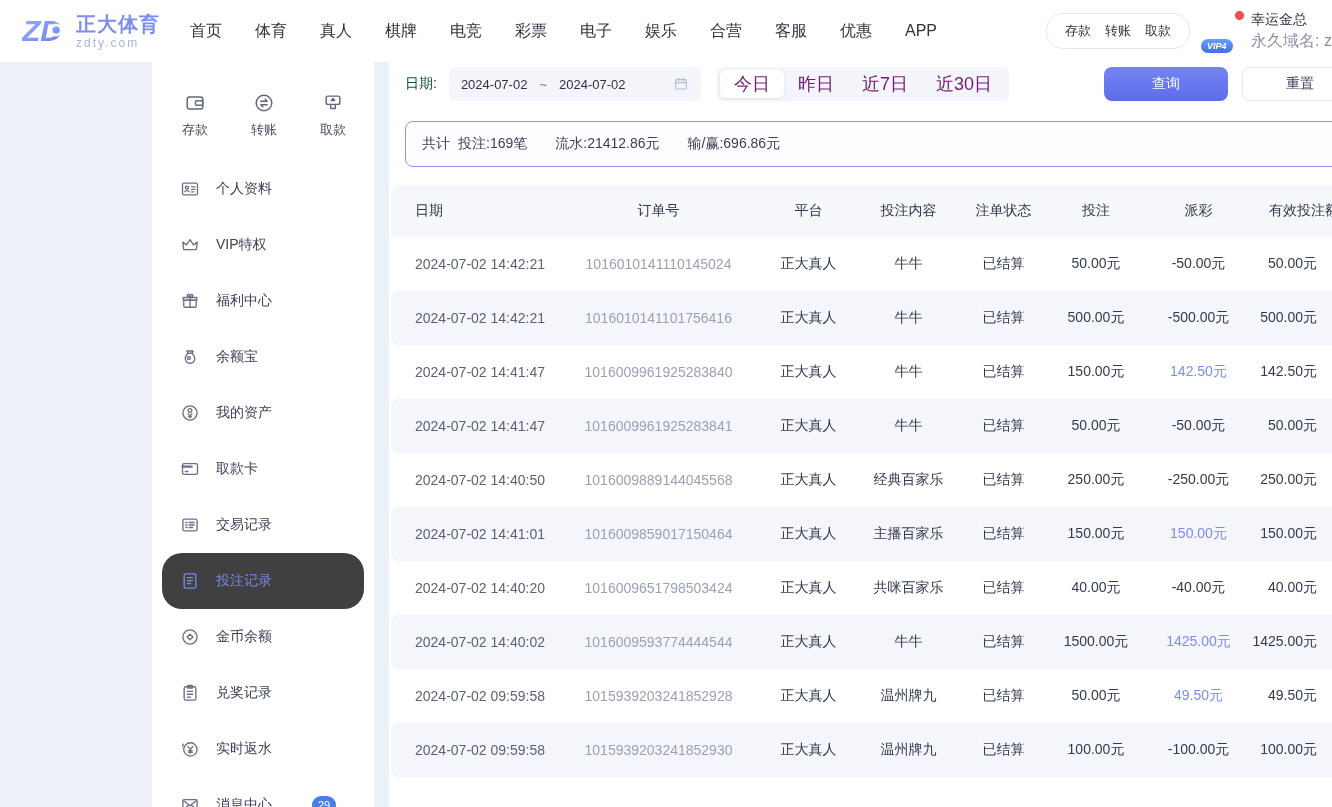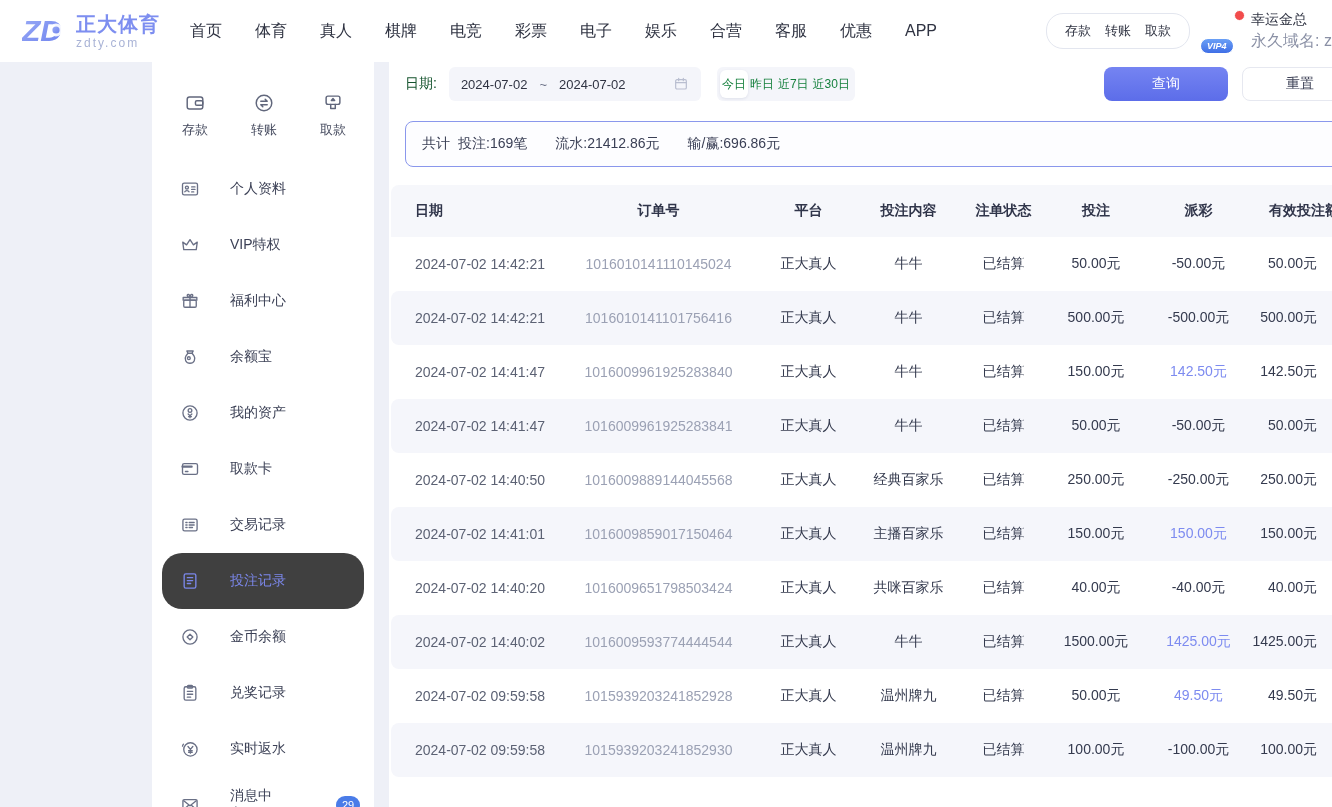--- a/index.html
+++ b/index.html
@@ -31,53 +31,53 @@
   .content{display:flex;height:745px;padding-left:152px;box-sizing:border-box;}
   .sidebar{width:222px;background:#fff;flex:0 0 auto;overflow:hidden;}
   .main{flex:1;background:#fff;margin-left:15px;overflow:hidden;padding-left:16px;box-sizing:border-box;position:relative;}
 
   
   .quick-actions{display:flex;justify-content:space-between;padding:30px 28px 0 30px;}
   .qa{display:flex;flex-direction:column;align-items:center;gap:7px;cursor:pointer;}
   .qa .ico{color:#61677c;}
   .qa .lbl{font-size:13px;color:#454a5e;}
   .menu{margin-top:22px;}
-  .menu-item{height:56px;display:flex;align-items:center;padding:0 14px 0 28px;gap:30px;cursor:pointer;}
+  .menu-item{height:56px;display:flex;align-items:center;padding:0 14px 0 28px;gap:16px;cursor:pointer;}
   .menu-item .ico{color:#6a7086;display:flex;}
   .menu-item .lbl{font-size:14px;color:#3c4156;}
   .menu-item.active{margin:0 10px;padding-left:18px;border-radius:20px;background:#404040;}
   .menu-item.active .ico{color:#7b87ea;}
   .menu-item.active .lbl{color:#7b87ea;}
   .count-badge{margin-left:24px;min-width:14px;height:18px;padding:0 5px;border-radius:9px;background:#4a7ce8;
     color:#fff;font-size:11px;display:flex;align-items:center;justify-content:center;}
 
   
   .filter-row{display:flex;align-items:center;margin-top:5px;}
   .date-label{font-size:14px;color:#14532d;}
   .date-input{margin-left:12px;background:#f4f5fa;border-radius:6px;height:34px;display:flex;align-items:center;
     padding:0 12px;gap:12px;font-size:13px;color:#2f3342;width:228px;cursor:pointer;}
   .date-input .sep{color:#6a7086;}
   .date-input .cal{margin-left:auto;color:#b9bed0;display:flex;}
   .range-group{margin-left:16px;background:#f4f5fa;border-radius:6px;height:34px;display:flex;align-items:center;padding:0 3px;}
-  .range-btn{height:28px;padding:0 2px;font-size:12px;color:#15803d;border-radius:6px;display:flex;align-items:center;cursor:pointer;white-space:nowrap;}
+  .range-btn{height:28px;padding:0 14px;font-size:18px;color:#701a75;border-radius:6px;display:flex;align-items:center;cursor:pointer;white-space:nowrap;}
   .range-btn.active{background:#fff;box-shadow:0 1px 3px rgba(40,50,100,.10);}
   .btn-query{margin-left:auto;width:124px;height:34px;border-radius:8px;border:none;cursor:pointer;
     background:linear-gradient(180deg,#7584f2,#5c6de9);color:#fff;font-size:14px;font-family:inherit;}
   .btn-reset{margin-left:14px;margin-right:-26px;width:116px;height:34px;border-radius:8px;cursor:pointer;
     background:#fff;border:1px solid #e6e8f0;color:#3e4257;font-size:14px;font-family:inherit;}
 
   
   .summary{margin-top:20px;height:46px;border:1px solid #8a97ec;border-radius:8px;background:#fdfdff;
     display:flex;align-items:center;padding:0 16px;font-size:14px;color:#3a3f55;width:calc(100% + 40px);box-sizing:border-box;}
   .summary .seg{margin-right:28px;white-space:nowrap;}
   .summary .seg:first-child{margin-right:8px;}
 
   
   table.records{margin-top:18px;margin-left:-14px;border-collapse:separate;border-spacing:0;table-layout:fixed;width:952px;font-size:14px;}
-  .records th{height:52px;background:#f6f7fb;font-weight:bold;color:#30354a;text-align:center;padding:0;}
+  .records th{height:52px;background:#f6f7fb;font-weight:normal;color:#30354a;text-align:center;padding:0;}
   .records th:first-child{text-align:left;padding-left:24px;border-top-left-radius:8px;}
   .records th:last-child{border-top-right-radius:8px;}
   .records td{height:54px;text-align:center;color:#343a4e;padding:0;}
   .records td:first-child{text-align:left;padding-left:24px;color:#5c6274;}
   .records td:nth-child(2){color:#9ba1b4;}
   .records td:last-child{text-align:right;padding-right:26px;}
   .records th:last-child{text-align:right;padding-right:4px;}
   .records tbody tr:nth-child(even){background:#f5f6fb;}
   .records tbody tr:nth-child(even) td:first-child{border-top-left-radius:8px;border-bottom-left-radius:8px;}
   .records td.win{color:#7d8bf0;}

